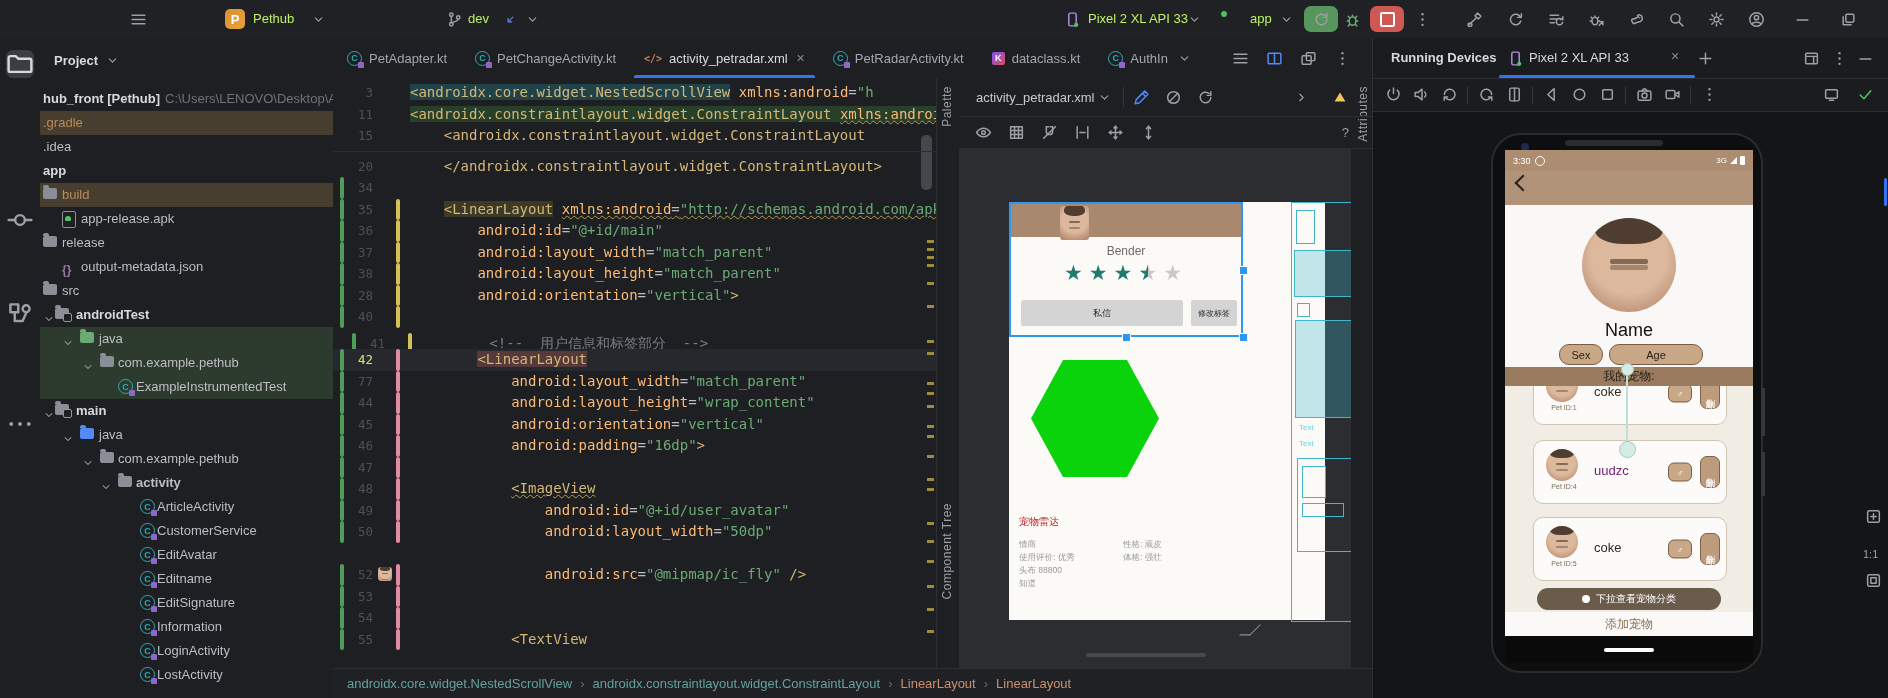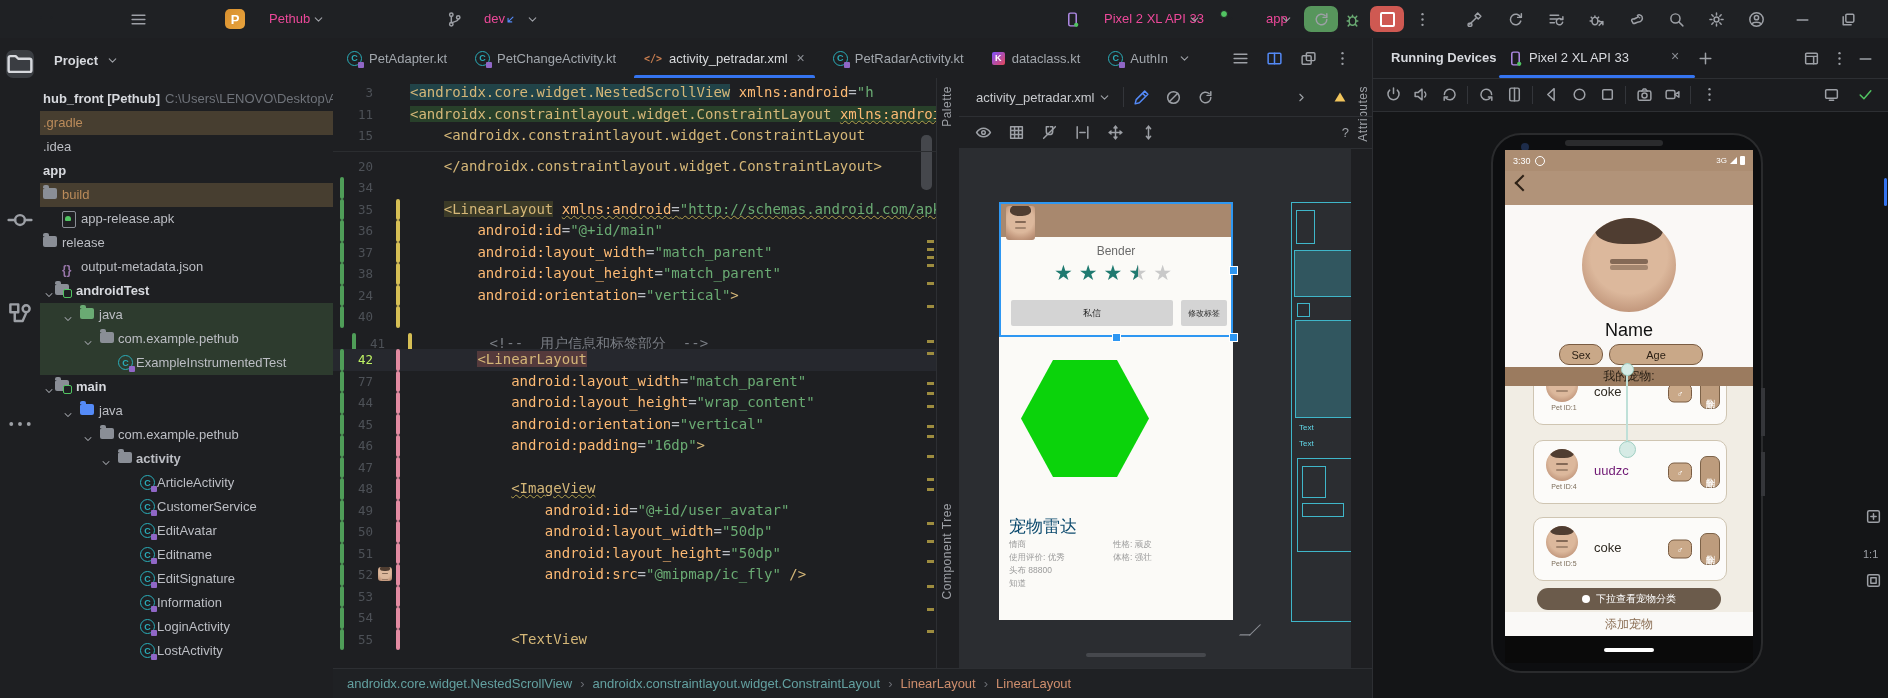--- a/index.html
+++ b/index.html
@@ -5,21 +5,21 @@
   html,body{margin:0;padding:0;background:#101113;}
   #app{position:relative;width:1888px;height:698px;background:#1e1f22;overflow:hidden;
        font-family:"Liberation Sans","DejaVu Sans",sans-serif;color:#bcbec4;font-size:13px;}
   .abs{position:absolute;}
   .ic{display:inline-flex;align-items:center;justify-content:center;width:20px;height:20px;color:#9da0a6;}
   .ic svg{width:17px;height:17px;display:block;}
   .ic.sm svg{width:13px;height:13px;}
   .row-flex{display:flex;align-items:center;}
   
   #topbar{left:0;top:0;width:1888px;height:38px;background:#1f2124;border-bottom:1px solid #323438;}
-  .tb-txt{color:#ec4899;margin-left:16px;}
+  .tb-txt{color:#bef264;}
   .pbadge{width:20px;height:20px;border-radius:5px;background:linear-gradient(135deg,#d8902f,#e8a33d);
           color:#fff;font-weight:bold;font-size:13px;display:flex;align-items:center;justify-content:center;}
   .runbtn{width:34px;height:26px;border-radius:7px;background:#57965c;display:flex;align-items:center;justify-content:center;color:#fff;}
   .stopbtn{width:34px;height:26px;border-radius:7px;background:#cf5952;display:flex;align-items:center;justify-content:center;}
   .stopbtn i{display:block;width:11px;height:11px;border:2px solid #fff;border-radius:2px;}
   .droid{position:relative;width:18px;height:12px;background:#57b85c;border-radius:9px 9px 2px 2px;}
   .droid:before,.droid:after{content:"";position:absolute;top:4px;width:2.5px;height:2.5px;border-radius:50%;background:#1f2124;}
   .droid:before{left:4px}.droid:after{right:4px}
   .gdot{position:absolute;right:-2px;top:-3px;width:6px;height:6px;border-radius:50%;background:#51c462;border:1px solid #1f2124;}
   
@@ -67,21 +67,21 @@
   .wtri{width:0;height:0;border-left:6px solid transparent;border-right:6px solid transparent;border-bottom:10px solid #f2c55c;position:relative;}
   .tick{position:absolute;left:594px;width:7px;height:3px;background:#9d8c3f;}
   #vthumb{left:588px;top:57px;width:11px;height:55px;background:#45474c;border-radius:5px;}
   .foldline{position:absolute;left:0;width:603px;height:1px;background:#2b2d30;}
   
   #design{left:936px;top:78px;width:436px;height:590px;background:#1e1f22;border-left:1px solid #2d2f33;}
   .vlabel{writing-mode:vertical-rl;transform:rotate(180deg);color:#9da0a6;font-size:12px;letter-spacing:.5px;}
   #dhead1{position:absolute;left:22px;top:0;width:414px;height:38px;border-bottom:1px solid #2d2f33;display:flex;align-items:center;}
   #dhead2{position:absolute;left:22px;top:38px;width:414px;height:32px;border-bottom:1px solid #2d2f33;display:flex;align-items:center;}
   #dsurface{position:absolute;left:22px;top:70px;width:392px;height:520px;background:#2b2d31;overflow:hidden;}
-  #mockcard{position:absolute;left:40px;top:54px;width:234px;height:418px;background:#fbfaf7;}
+  #mockcard{position:absolute;left:50px;top:54px;width:272px;height:418px;background:#fbfaf7;padding-left:44px;}
   .selbox{position:absolute;left:0;top:0;width:234px;height:135px;border:2px solid #2e97f2;box-sizing:border-box;}
   .handle{position:absolute;width:7px;height:7px;background:#2e97f2;border:1px solid #fff;}
   .star{font-size:21px;color:#c9c9c9;position:relative;display:inline-block;line-height:1;}
   .star.full{color:#1f7a70;}
   .star.half:before{content:"★";position:absolute;left:0;top:0;width:50%;overflow:hidden;color:#1f7a70;}
   .hex{position:absolute;left:22px;top:158px;width:128px;height:117px;background:#0bd30b;
        clip-path:polygon(25% 0,75% 0,100% 50%,75% 100%,25% 100%,0 50%);}
   .bp{position:absolute;border:1.5px solid #3fb6c9;}
   .bpf{position:absolute;background:rgba(63,182,201,.3);border:1px solid #3fb6c9;}
   .bptxt{position:absolute;color:#62d7e8;font-size:8px;}
@@ -318,20 +318,24 @@
         </div>
         <div class="trow">
           <span class="fico" style="left: 3px;"></span>
           <span class="t" style="left: 22px;">release</span>
         </div>
         <div class="trow">
           <span class="json" style="left: 22px;">{}</span>
           <span class="t" style="left: 41px;">output-metadata.json</span>
         </div>
         <div class="trow">
+          <span class="fico" style="left: 3px;"></span>
+          <span class="t" style="left: 22px;">src</span>
+        </div>
+        <div class="trow">
           <span class="chev" style="left: 3px;"><svg viewBox="0 0 16 16" fill="none" stroke="currentColor" stroke-width="1.4" stroke-linecap="round" stroke-linejoin="round">
               <path d="M4 6l4 4 4-4"></path>
             </svg></span>
           <span class="fico" style="left: 15px;">
             <span class="badge"></span>
           </span>
           <span class="t" style="left: 36px; font-weight: bold; color: rgb(215, 217, 222);">androidTest</span>
         </div>
         <div class="trow">
           <div class="rowbg" style="background: rgb(45, 59, 46);"></div>
@@ -524,34 +528,33 @@
     <div id="vthumb" class="abs"></div>
   <div class="cln" style="top: 4px;"><span class="no">3</span><span class="code"><span class="tg btl">&lt;androidx.core.widget.NestedScrollView</span><span class="pl"> </span><span class="at">xmlns:android</span><span class="pl">=</span><span class="vl">"h</span></span></div>
       <div class="cln" style="top: 25.5px;"><span class="no">11</span><span class="code"><span class="tg bgr">&lt;androidx.constraintlayout.widget.ConstraintLayout</span><span class="pl bgr"> </span><span class="at bgr wv">xmlns:android</span></span></div>
       <div class="cln" style="top: 47px;"><span class="no">15</span><span class="code"><span class="pl">    </span><span class="tg">&lt;androidx.constraintlayout.widget.ConstraintLayout</span></span></div>
       <div class="cln" style="top: 77.5px;"><span class="no">20</span><span class="code"><span class="pl">    </span><span class="tg">&lt;/androidx.constraintlayout.widget.ConstraintLayout&gt;</span></span></div>
       <div class="cln" style="top: 99px;"><span class="no">34</span><span class="bar g"></span><span class="code"></span></div>
       <div class="cln" style="top: 120.5px;"><span class="no">35</span><span class="bar g"></span><span class="bar y"></span><span class="code"><span class="pl">    </span><span class="tg hol">&lt;LinearLayout</span><span class="pl"> </span><span class="at wv">xmlns:android</span><span class="pl wv">=</span><span class="vl wv">"http://schemas.android.com/apk</span></span></div>
       <div class="cln" style="top: 142px;"><span class="no">36</span><span class="bar g"></span><span class="bar y"></span><span class="code"><span class="pl">        </span><span class="at">android:id</span><span class="pl">=</span><span class="vl">"@+id/main"</span></span></div>
       <div class="cln" style="top: 163.5px;"><span class="no">37</span><span class="bar g"></span><span class="bar y"></span><span class="code"><span class="pl">        </span><span class="at">android:layout_width</span><span class="pl">=</span><span class="vl">"match_parent"</span></span></div>
       <div class="cln" style="top: 185px;"><span class="no">38</span><span class="bar g"></span><span class="bar y"></span><span class="code"><span class="pl">        </span><span class="at">android:layout_height</span><span class="pl">=</span><span class="vl">"match_parent"</span></span></div>
-      <div class="cln" style="top: 206.5px;"><span class="no">24</span><span class="bar g"></span><span class="bar y"></span><span class="code"><span class="pl">        </span><span class="at">android:orientation</span><span class="pl">=</span><span class="vl">"vertical"</span><span class="tg">&gt;</span></span></div>
+      <div class="cln" style="top: 206.5px;"><span class="no">28</span><span class="bar g"></span><span class="bar y"></span><span class="code"><span class="pl">        </span><span class="at">android:orientation</span><span class="pl">=</span><span class="vl">"vertical"</span><span class="tg">&gt;</span></span></div>
       <div class="cln" style="top: 228px;"><span class="no">40</span><span class="bar g"></span><span class="bar y"></span><span class="code"></span></div>
       <div class="cln" style="top: 255px; margin-left: 12px;"><span class="no">41</span><span class="bar g"></span><span class="bar y"></span><span class="code"><span class="pl">        </span><span class="cm">&lt;!--  用户信息和标签部分  --&gt;</span></span></div>
       <div class="curbg" style="top: 271px;"></div>
       <div class="cln cur" style="top: 271px;"><span class="no">42</span><span class="bar g"></span><span class="bar p"></span><span class="code"><span class="pl">        </span><span class="tg hrd">&lt;LinearLayout</span></span></div>
       <div class="cln" style="top: 292.5px;"><span class="no">77</span><span class="bar g"></span><span class="bar p"></span><span class="code"><span class="pl">            </span><span class="at">android:layout_width</span><span class="pl">=</span><span class="vl">"match_parent"</span></span></div>
       <div class="cln" style="top: 314px;"><span class="no">44</span><span class="bar g"></span><span class="bar p"></span><span class="code"><span class="pl">            </span><span class="at">android:layout_height</span><span class="pl">=</span><span class="vl">"wrap_content"</span></span></div>
       <div class="cln" style="top: 335.5px;"><span class="no">45</span><span class="bar g"></span><span class="bar p"></span><span class="code"><span class="pl">            </span><span class="at">android:orientation</span><span class="pl">=</span><span class="vl">"vertical"</span></span></div>
       <div class="cln" style="top: 357px;"><span class="no">46</span><span class="bar g"></span><span class="bar p"></span><span class="code"><span class="pl">            </span><span class="at">android:padding</span><span class="pl">=</span><span class="vl">"16dp"</span><span class="tg">&gt;</span></span></div>
       <div class="cln" style="top: 378.5px;"><span class="no">47</span><span class="bar g"></span><span class="bar p"></span><span class="code"></span></div>
       <div class="cln" style="top: 400px;"><span class="no">48</span><span class="bar g"></span><span class="bar p"></span><span class="code"><span class="pl">            </span><span class="tg wv">&lt;ImageView</span></span></div>
       <div class="cln" style="top: 421.5px;"><span class="no">49</span><span class="bar g"></span><span class="bar p"></span><span class="code"><span class="pl">                </span><span class="at">android:id</span><span class="pl">=</span><span class="vl">"@+id/user_avatar"</span></span></div>
       <div class="cln" style="top: 443px;"><span class="no">50</span><span class="bar g"></span><span class="bar p"></span><span class="code"><span class="pl">                </span><span class="at">android:layout_width</span><span class="pl">=</span><span class="vl">"50dp"</span></span></div>
-      <div class="cln" style="top: 464.5px;"><span class="no">51</span><span class="bar g"></span><span class="bar p"></span><span class="code"><span class="pl">                </span><span class="at">android:layout_height</span><span class="pl">=</span><span class="vl">"50dp"</span></span></div>
       <div class="cln" style="top: 486px;"><span class="no">52</span><span class="bar g"></span><span class="bar p"></span><span class="face" style="position: absolute; left: 45px; top: 3px; width: 14px; height: 14px; border-radius: 3px;"></span><span class="code"><span class="pl">                </span><span class="at">android:src</span><span class="pl">=</span><span class="vl">"@mipmap/ic_fly"</span><span class="tg"> /&gt;</span></span></div>
       <div class="cln" style="top: 507.5px;"><span class="no">53</span><span class="bar g"></span><span class="bar p"></span><span class="code"></span></div>
       <div class="cln" style="top: 529px;"><span class="no">54</span><span class="bar g"></span><span class="bar p"></span><span class="code"></span></div>
       <div class="cln" style="top: 550.5px;"><span class="no">55</span><span class="bar g"></span><span class="bar p"></span><span class="code"><span class="pl">            </span><span class="tg">&lt;TextView</span></span></div>
       <div class="foldline" style="top: 72.5px;"></div>
       <div class="tick" style="top: 162px;"></div>
       <div class="tick" style="top: 170px;"></div>
       <div class="tick" style="top: 178px;"></div>
       <div class="tick" style="top: 186px;"></div>
       <div class="tick" style="top: 204px;"></div>
@@ -658,21 +661,21 @@
         <div class="abs face" style="left:7px;top:4px;width:29px;height:34px;border-radius:3px"></div>
         <div class="abs" style="left:0;top:42px;width:234px;text-align:center;color:#6b6b6b;font-size:12px">Bender</div>
         <div class="abs" style="left:0;top:60px;width:234px;text-align:center" id="stars"><span class="star full" style="margin-right: 6px;">★</span><span class="star full" style="margin-right: 6px;">★</span><span class="star full" style="margin-right: 6px;">★</span><span class="star half" style="margin-right: 6px;">★</span><span class="star" style="margin-right: 6px;">★</span></div>
         <div class="abs" style="left:12px;top:98px;width:162px;height:26px;background:#d4d4d4;border-radius:2px;display:flex;align-items:center;justify-content:center;font-size:9px;color:#2c2c2c">私信</div>
         <div class="abs" style="left:182px;top:98px;width:46px;height:26px;background:#d4d4d4;border-radius:2px;display:flex;align-items:center;justify-content:center;font-size:8px;color:#2c2c2c">修改标签</div>
         <div class="selbox"></div>
         <span class="handle" style="left:113px;top:131px"></span>
         <span class="handle" style="left:230px;top:64px"></span>
         <span class="handle" style="left:230px;top:131px"></span>
         <div class="hex"></div>
-        <div class="abs" style="left:10px;top:313px;font-size:17px;color:#0c4a6e">宠物雷达</div>
+        <div class="abs" style="left:10px;top:313px;font-size:10px;color:#b91c1c">宠物雷达</div>
         <div id="infoL" class="abs" style="left:10px;top:336px;font-size:8.5px;color:#9b9b9b;line-height:13px">
             <div>情商</div>
             <div>使用评价: 优秀</div>
             <div>头布 88800</div>
             <div>知道</div>
           </div>
         <div id="infoR" class="abs" style="left:114px;top:336px;font-size:8.5px;color:#9b9b9b;line-height:13px">
             <div>性格: 顽皮</div>
             <div>体格: 强壮</div>
           </div>

